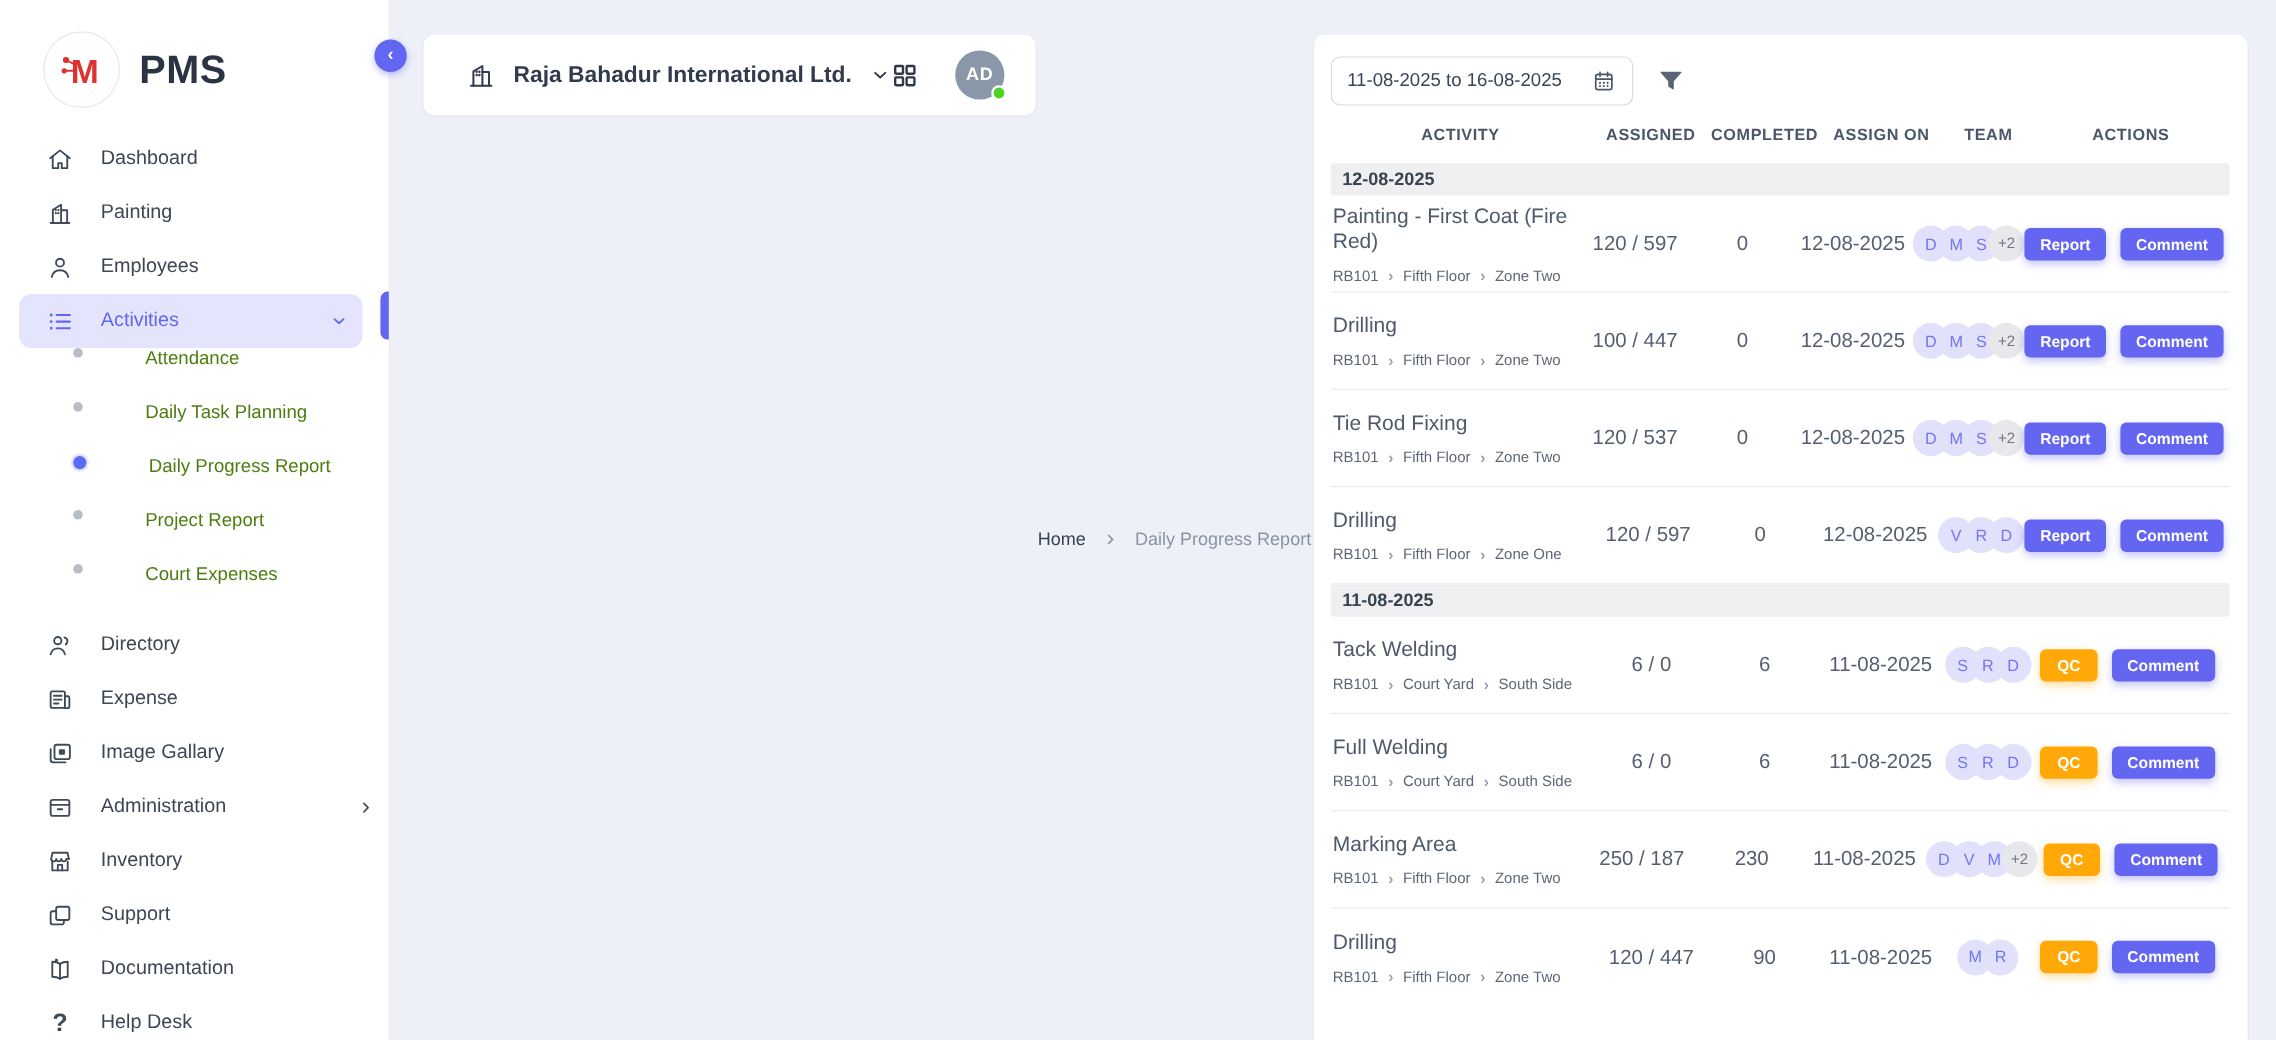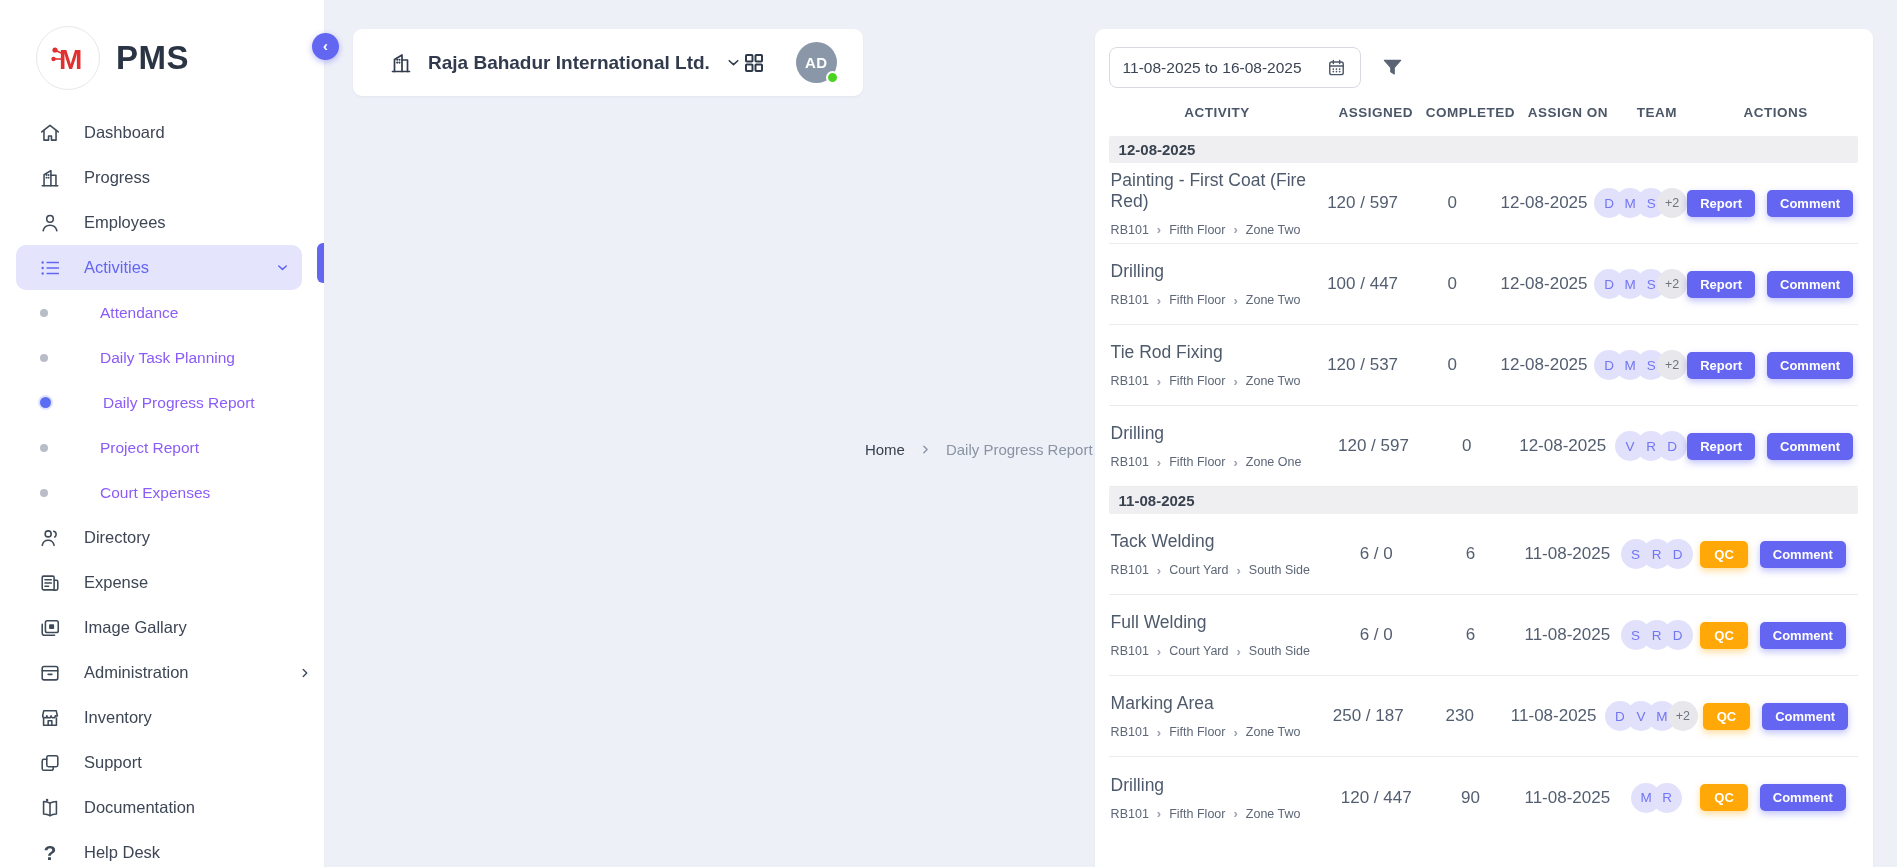--- a/index.html
+++ b/index.html
@@ -36,22 +36,22 @@
     background: #e4e4fc; color: #6366f1;
     margin: 0 22px 0 16px; padding-left: 22px; border-radius: 10px;
   }
   .nav-item.active svg path, .nav-item.active svg circle, .nav-item.active svg line { stroke: #6366f1; }
   .nav-item .grow { flex: 1; }
   .active-bar {
     position: absolute; right: 0; width: 7px; height: 40px;
     background: #6366f1; border-radius: 6px 0 0 6px; top: 243px;
   }
   .sub-item {
-    display: flex; align-items: center; height: 45px;
-    padding-left: 40px; font-size: 15.5px; color: #8b5cf6; cursor: pointer;
+    display: flex; align-items: flex-start; height: 45px;
+    padding-left: 61px; font-size: 15.5px; color: #4d7c0f; cursor: pointer;
   }
   .sub-dot { width: 8px; height: 8px; border-radius: 50%; background: #b9bdc7; }
   .sub-item.active .sub-dot { width: 11px; height: 11px; background: #5a6cf3; box-shadow: 0 0 0 2px #dfe3fd; }
   .sub-label { margin-left: 52px; }
   .help-glyph { font-size: 21px; font-weight: 600; color: #3f4a59; width: 24px; text-align: center; }
   
   .collapse-btn {
     position: absolute; left: 312px; top: 33px; width: 27px; height: 27px;
     background: #6366f1; border: none; border-radius: 50%;
     color: #fff; font-size: 15px; font-weight: 700; cursor: pointer;
@@ -170,21 +170,21 @@
 
     <div class="nav-item">
       <span class="nav-ico">
         <svg class="ico" width="22" height="22" viewBox="0 0 24 24" fill="none" stroke="#3f4a59" stroke-width="1.7" stroke-linecap="round" stroke-linejoin="round">
           <path d="M3.5 20.5h17"></path>
             <path d="M5.5 20.5V8.5L13 4v16.5"></path>
             <path d="M13 9h5.5v11.5"></path>
           <path d="M8.2 8.8h.01M10.5 8.8h.01M8.2 11.6h.01M10.5 11.6h.01" stroke-width="2.1"></path>
         </svg>
       </span>
-      <span>Progress</span>
+      <span>Painting</span>
     </div>
 
     <div class="nav-item">
       <span class="nav-ico">
         <svg class="ico" width="22" height="22" viewBox="0 0 24 24" fill="none" stroke="#3f4a59" stroke-width="1.7" stroke-linecap="round" stroke-linejoin="round">
           <circle cx="12" cy="7.5" r="3.6"></circle>
             <path d="M4.5 20.5c.9-3.9 3.9-6.1 7.5-6.1s6.6 2.2 7.5 6.1"></path>
         </svg>
       </span>
       <span>Employees</span>

